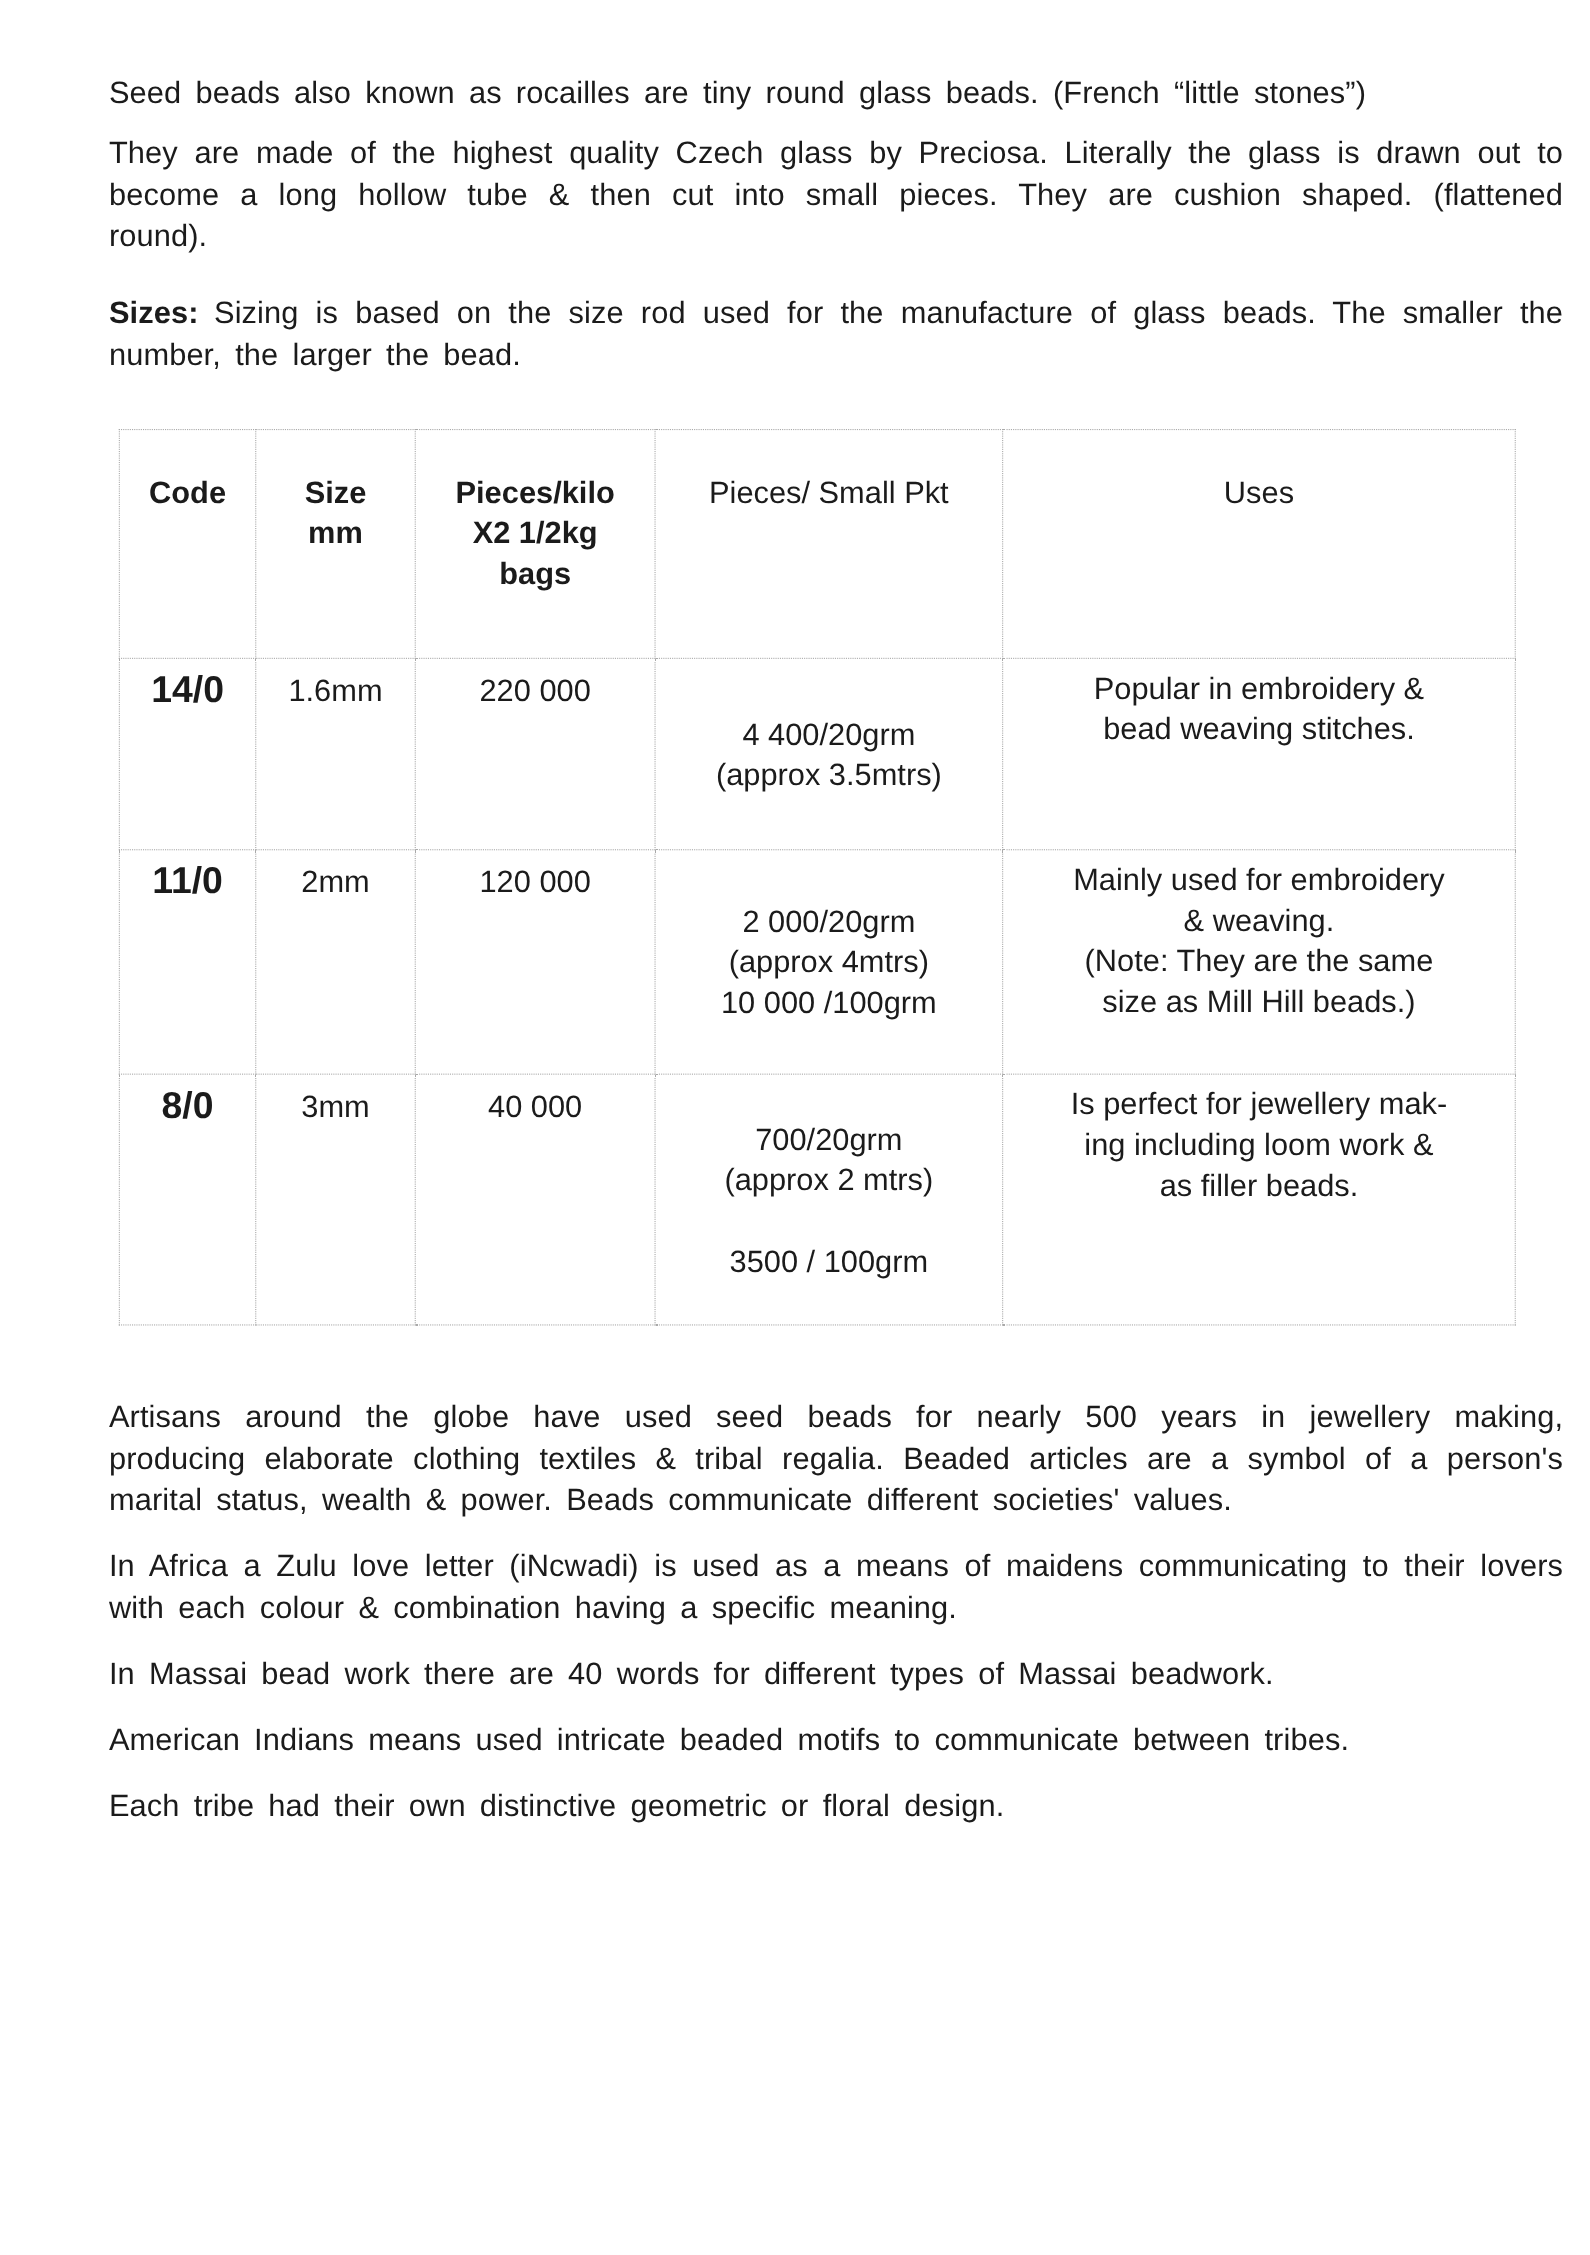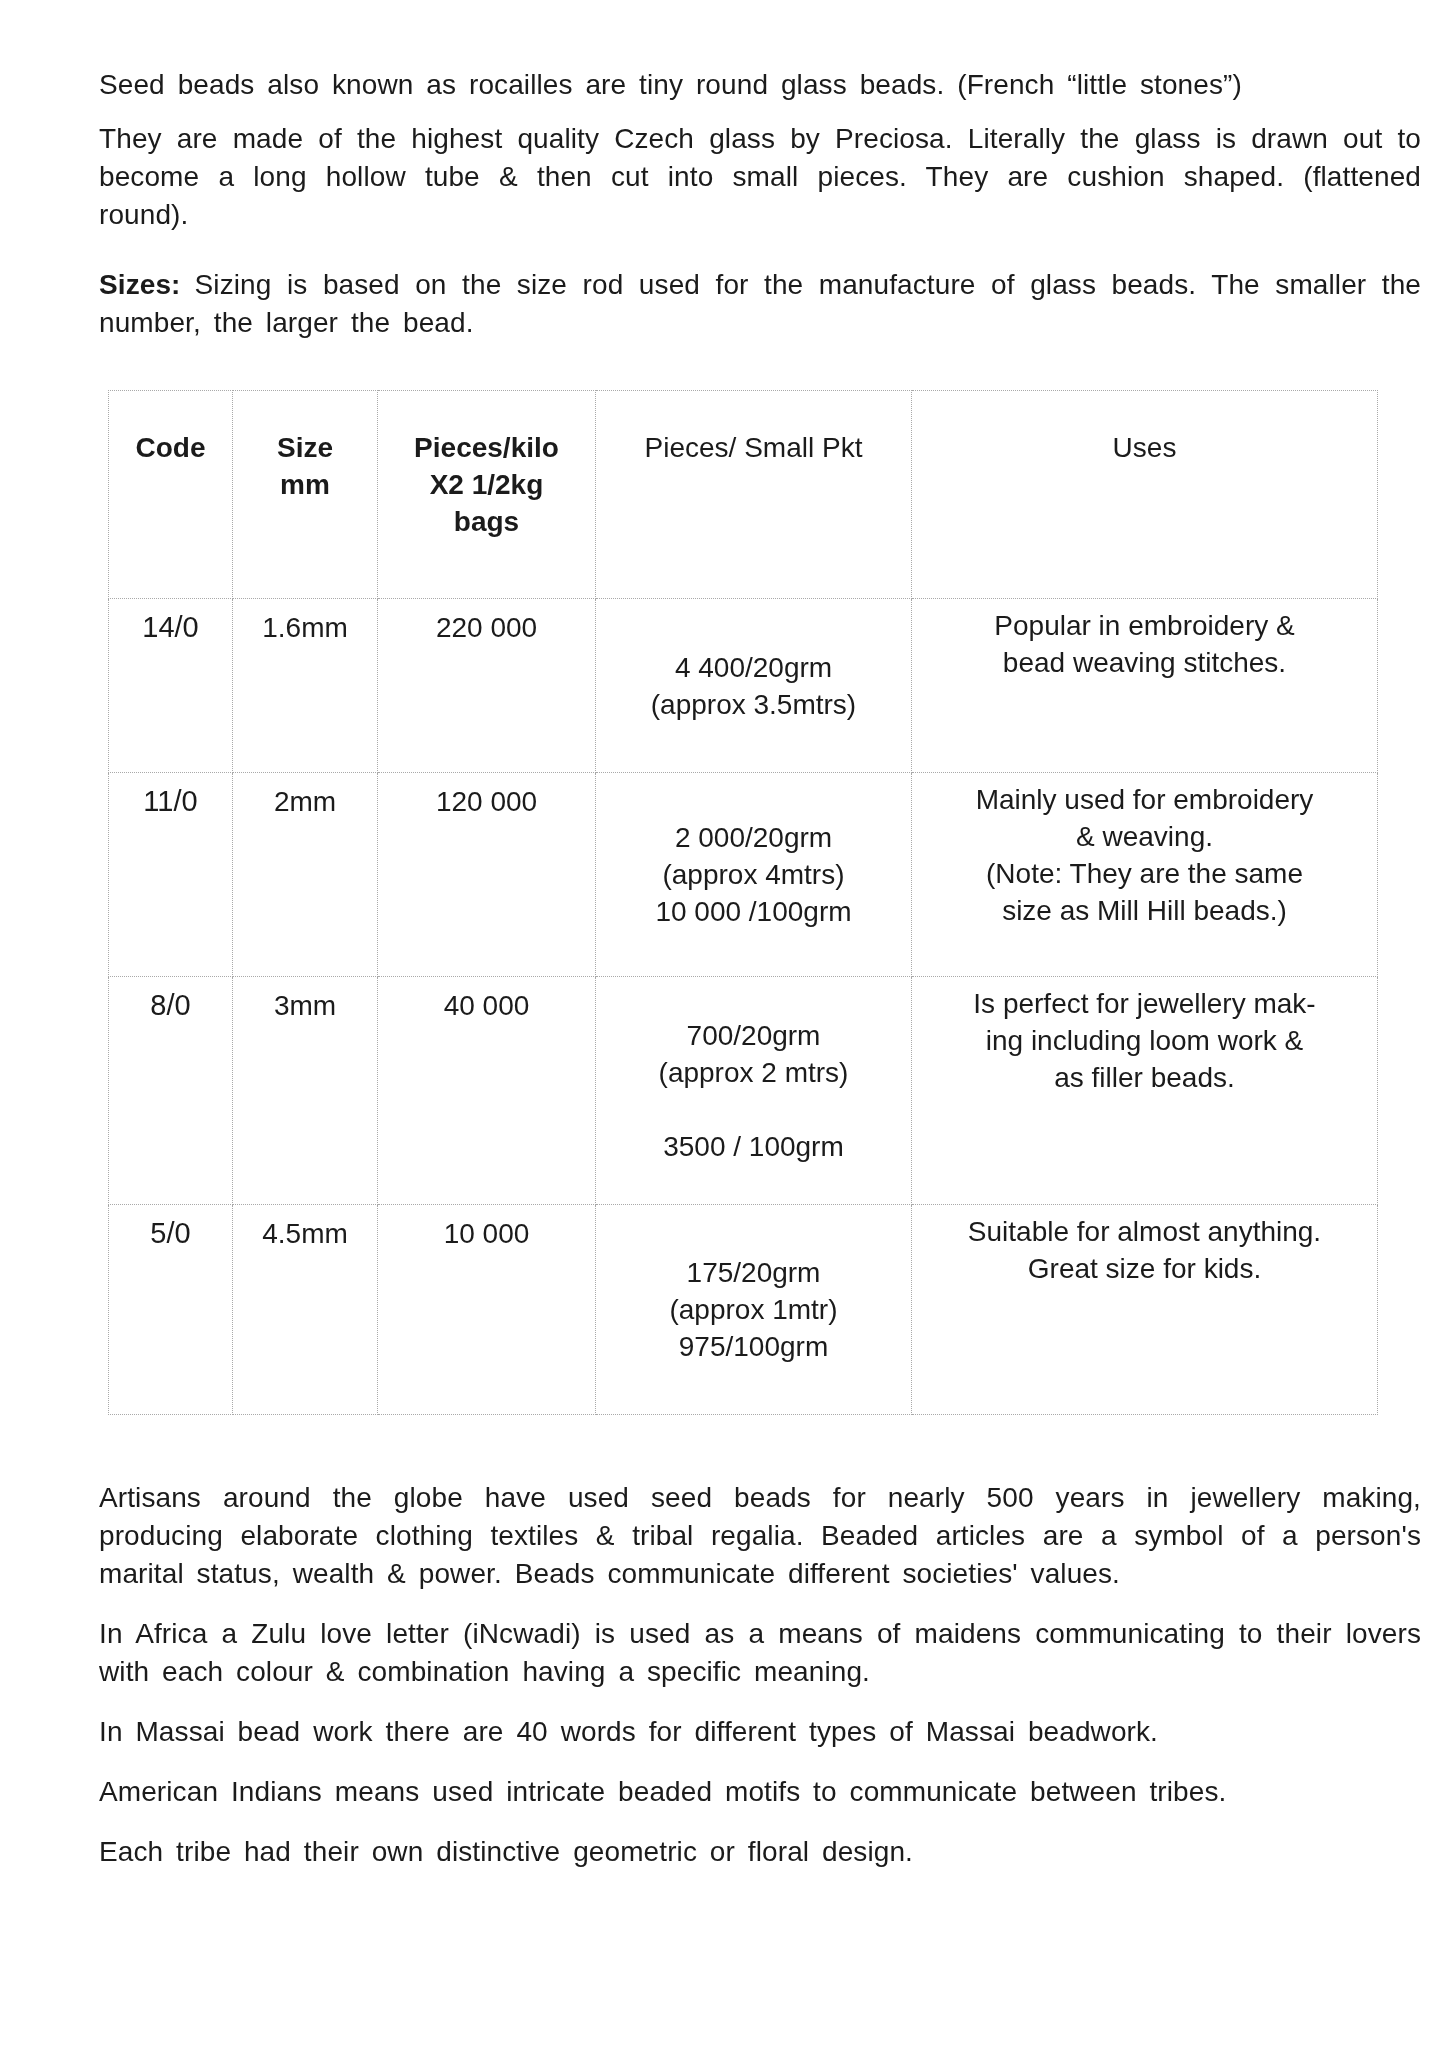--- a/index.html
+++ b/index.html
@@ -61,22 +61,22 @@
     padding-top: 38px;
     font-weight: normal;
   }
   .beads-table th.h-bold { font-weight: bold; }
   .beads-table tr.row-1 { height: 174px; }
   .beads-table tr.row-2 { height: 204px; }
   .beads-table tr.row-3 { height: 228px; }
   .beads-table tr.row-4 { height: 210px; }
   .beads-table td { vertical-align: top; }
   .beads-table td.cell-code {
-    font-weight: normal;
-    font-size: 29px;
+    font-weight: bold;
+    font-size: 34px;
     padding-top: 10px;
   }
   .beads-table td.cell-size,
   .beads-table td.cell-kilo { padding-top: 10px; }
   .beads-table td.cell-small { vertical-align: middle; }
   .beads-table td.cell-uses { padding-top: 8px; text-align: center; }
 
   .footer-block { margin-top: 64px; }
   .footer-block p.doc-para { margin-bottom: 22px; }
 </style>
@@ -140,30 +140,20 @@
         <td class="cell-size">3mm</td>
         <td class="cell-kilo">40 000</td>
         <td class="cell-small">700/20grm
 (approx 2 mtrs)
 
 3500 / 100grm</td>
         <td class="cell-uses">Is perfect for jewellery mak-
 ing including loom work &amp;
 as filler beads.</td>
       </tr>
-      <tr class="row-4">
-        <td class="cell-code">5/0</td>
-        <td class="cell-size">4.5mm</td>
-        <td class="cell-kilo">10 000</td>
-        <td class="cell-small">175/20grm
-(approx 1mtr)
-975/100grm</td>
-        <td class="cell-uses">Suitable for almost anything.
-Great size for kids.</td>
-      </tr>
     </tbody>
   </table>
 
   <div class="footer-block">
     <p class="doc-para para-artisans">Artisans around the globe have used seed beads for nearly 500 years in jewellery making, producing elaborate clothing textiles &amp; tribal regalia. Beaded articles are a symbol of a person's marital status, wealth &amp; power. Beads communicate different societies' values.</p>
     <p class="doc-para">In Africa a Zulu love letter (iNcwadi) is used as a means of maidens communicating to their lovers with each colour &amp; combination having a specific meaning.</p>
     <p class="doc-para">In Massai bead work there are 40 words for different types of Massai beadwork.</p>
     <p class="doc-para">American Indians means used intricate beaded motifs to communicate between tribes.</p>
     <p class="doc-para">Each tribe had their own distinctive geometric or floral design.</p>
   </div>

